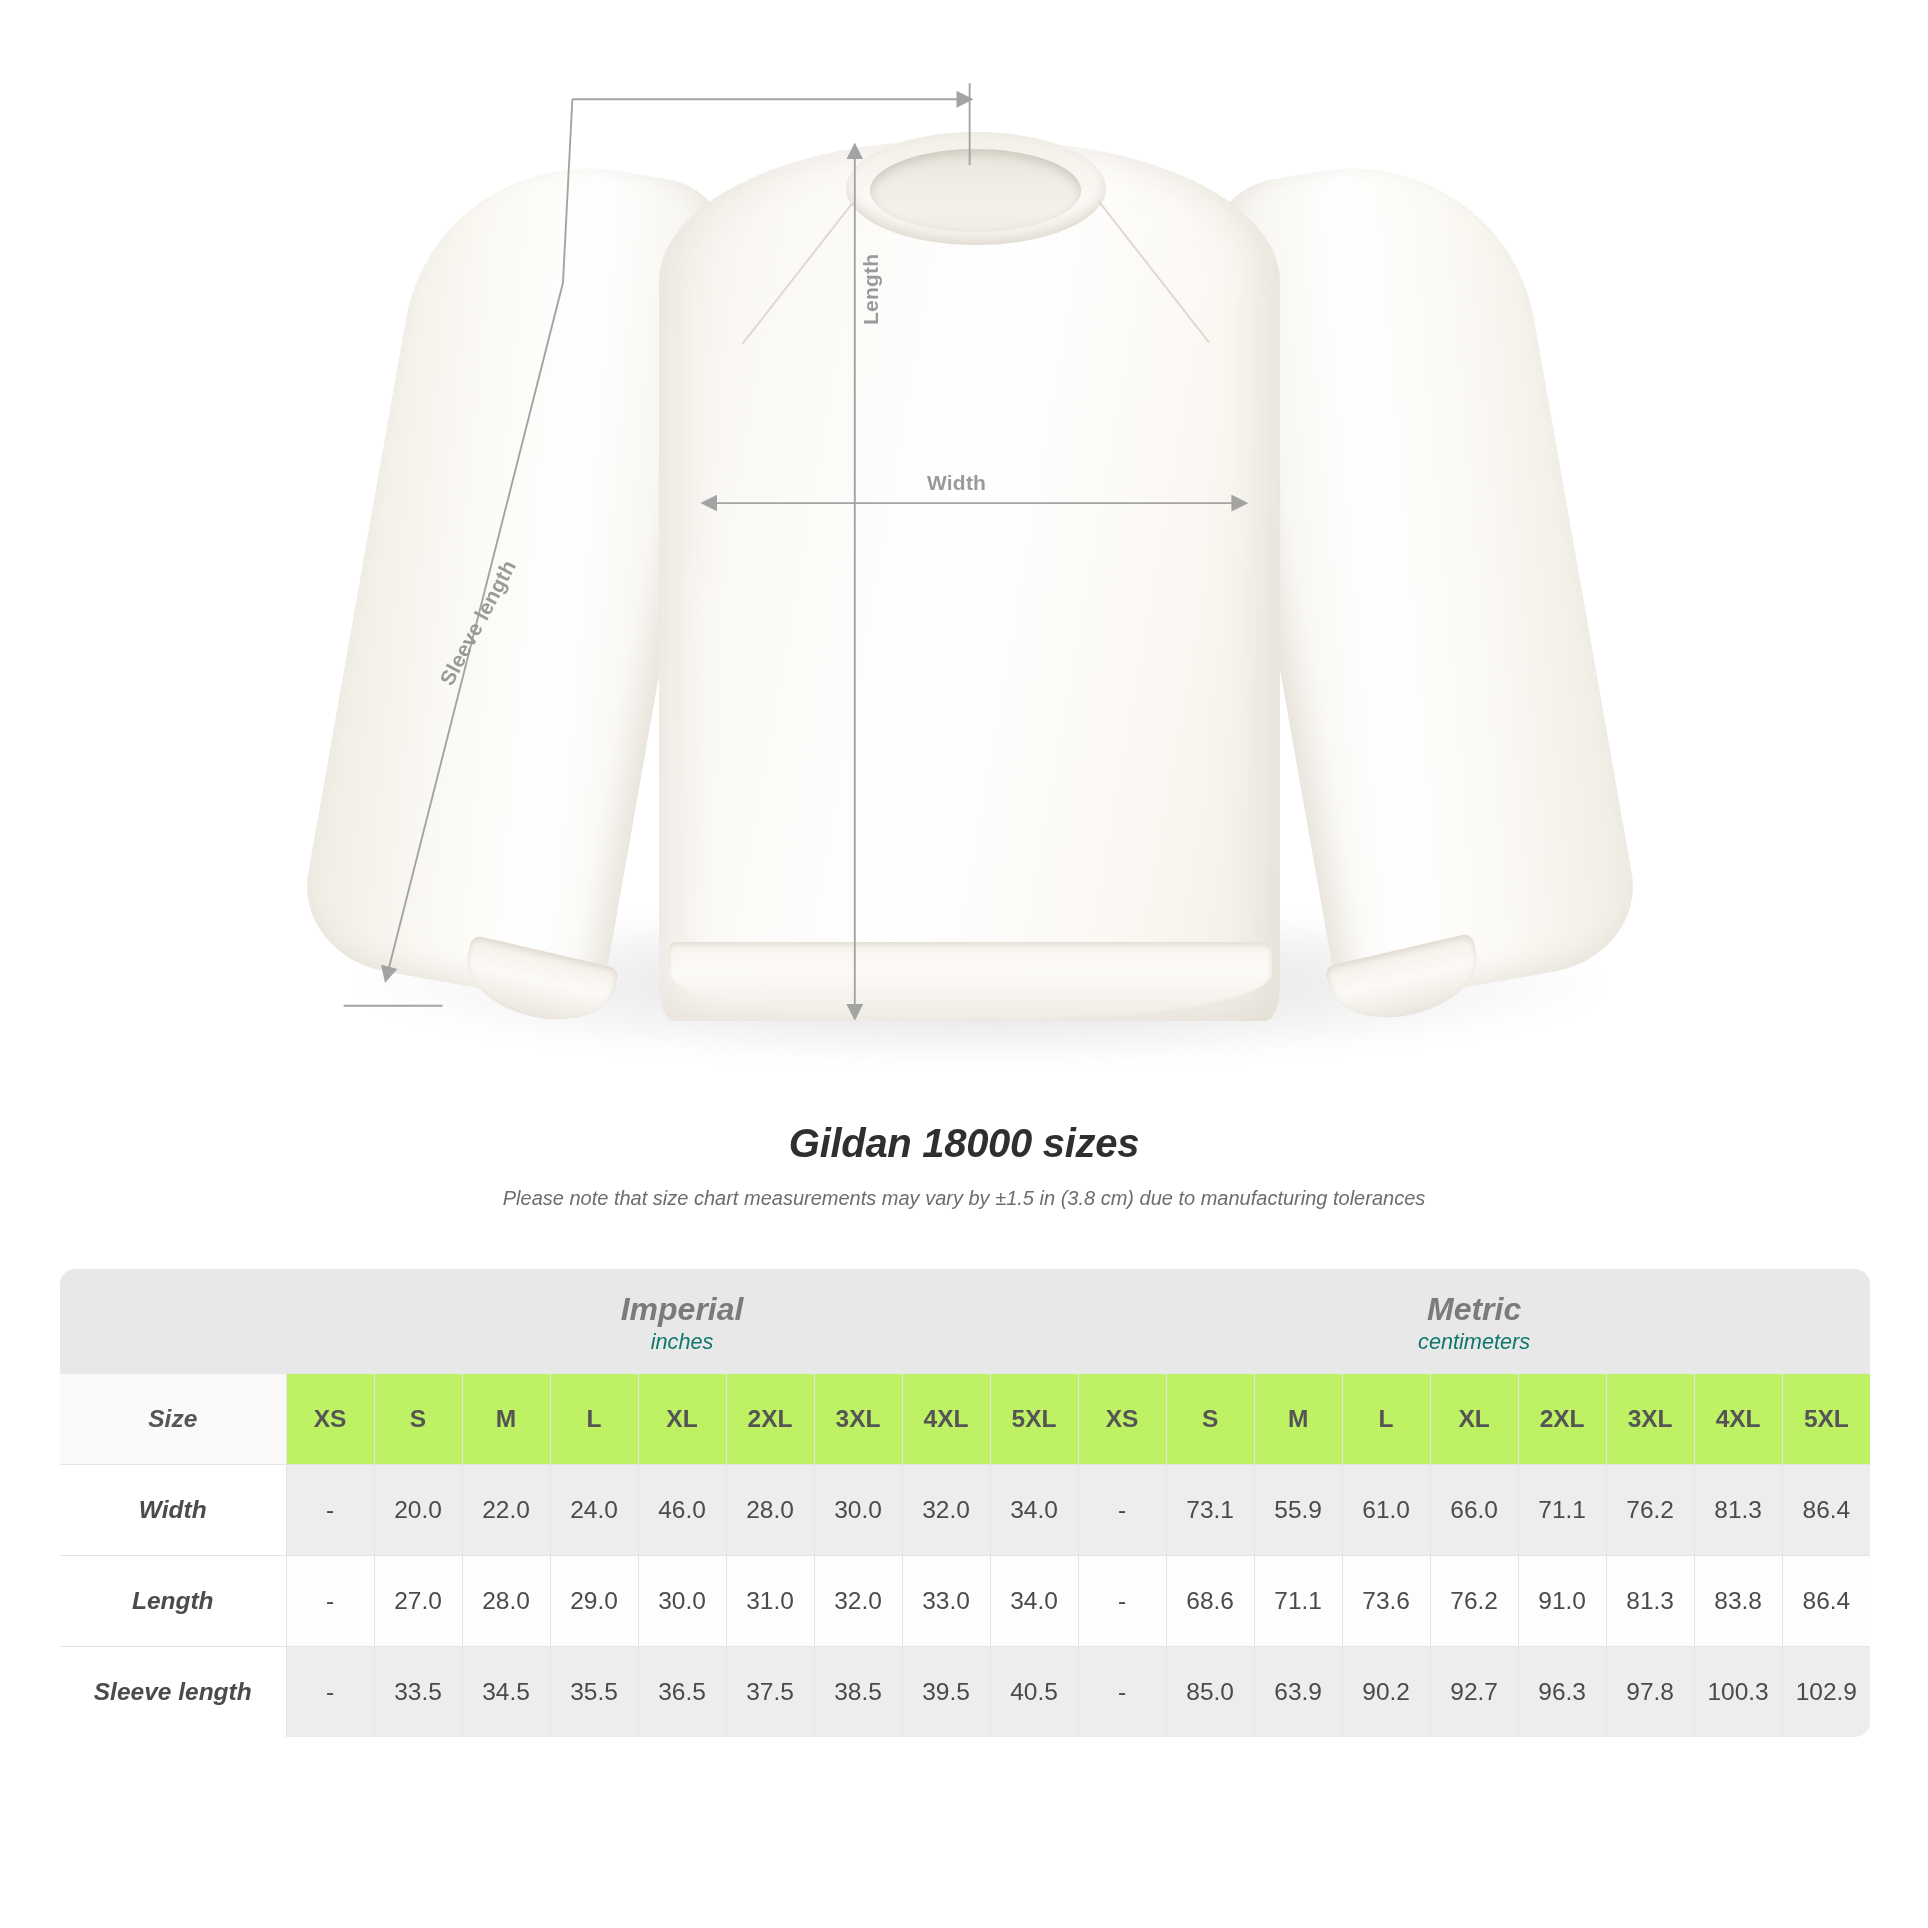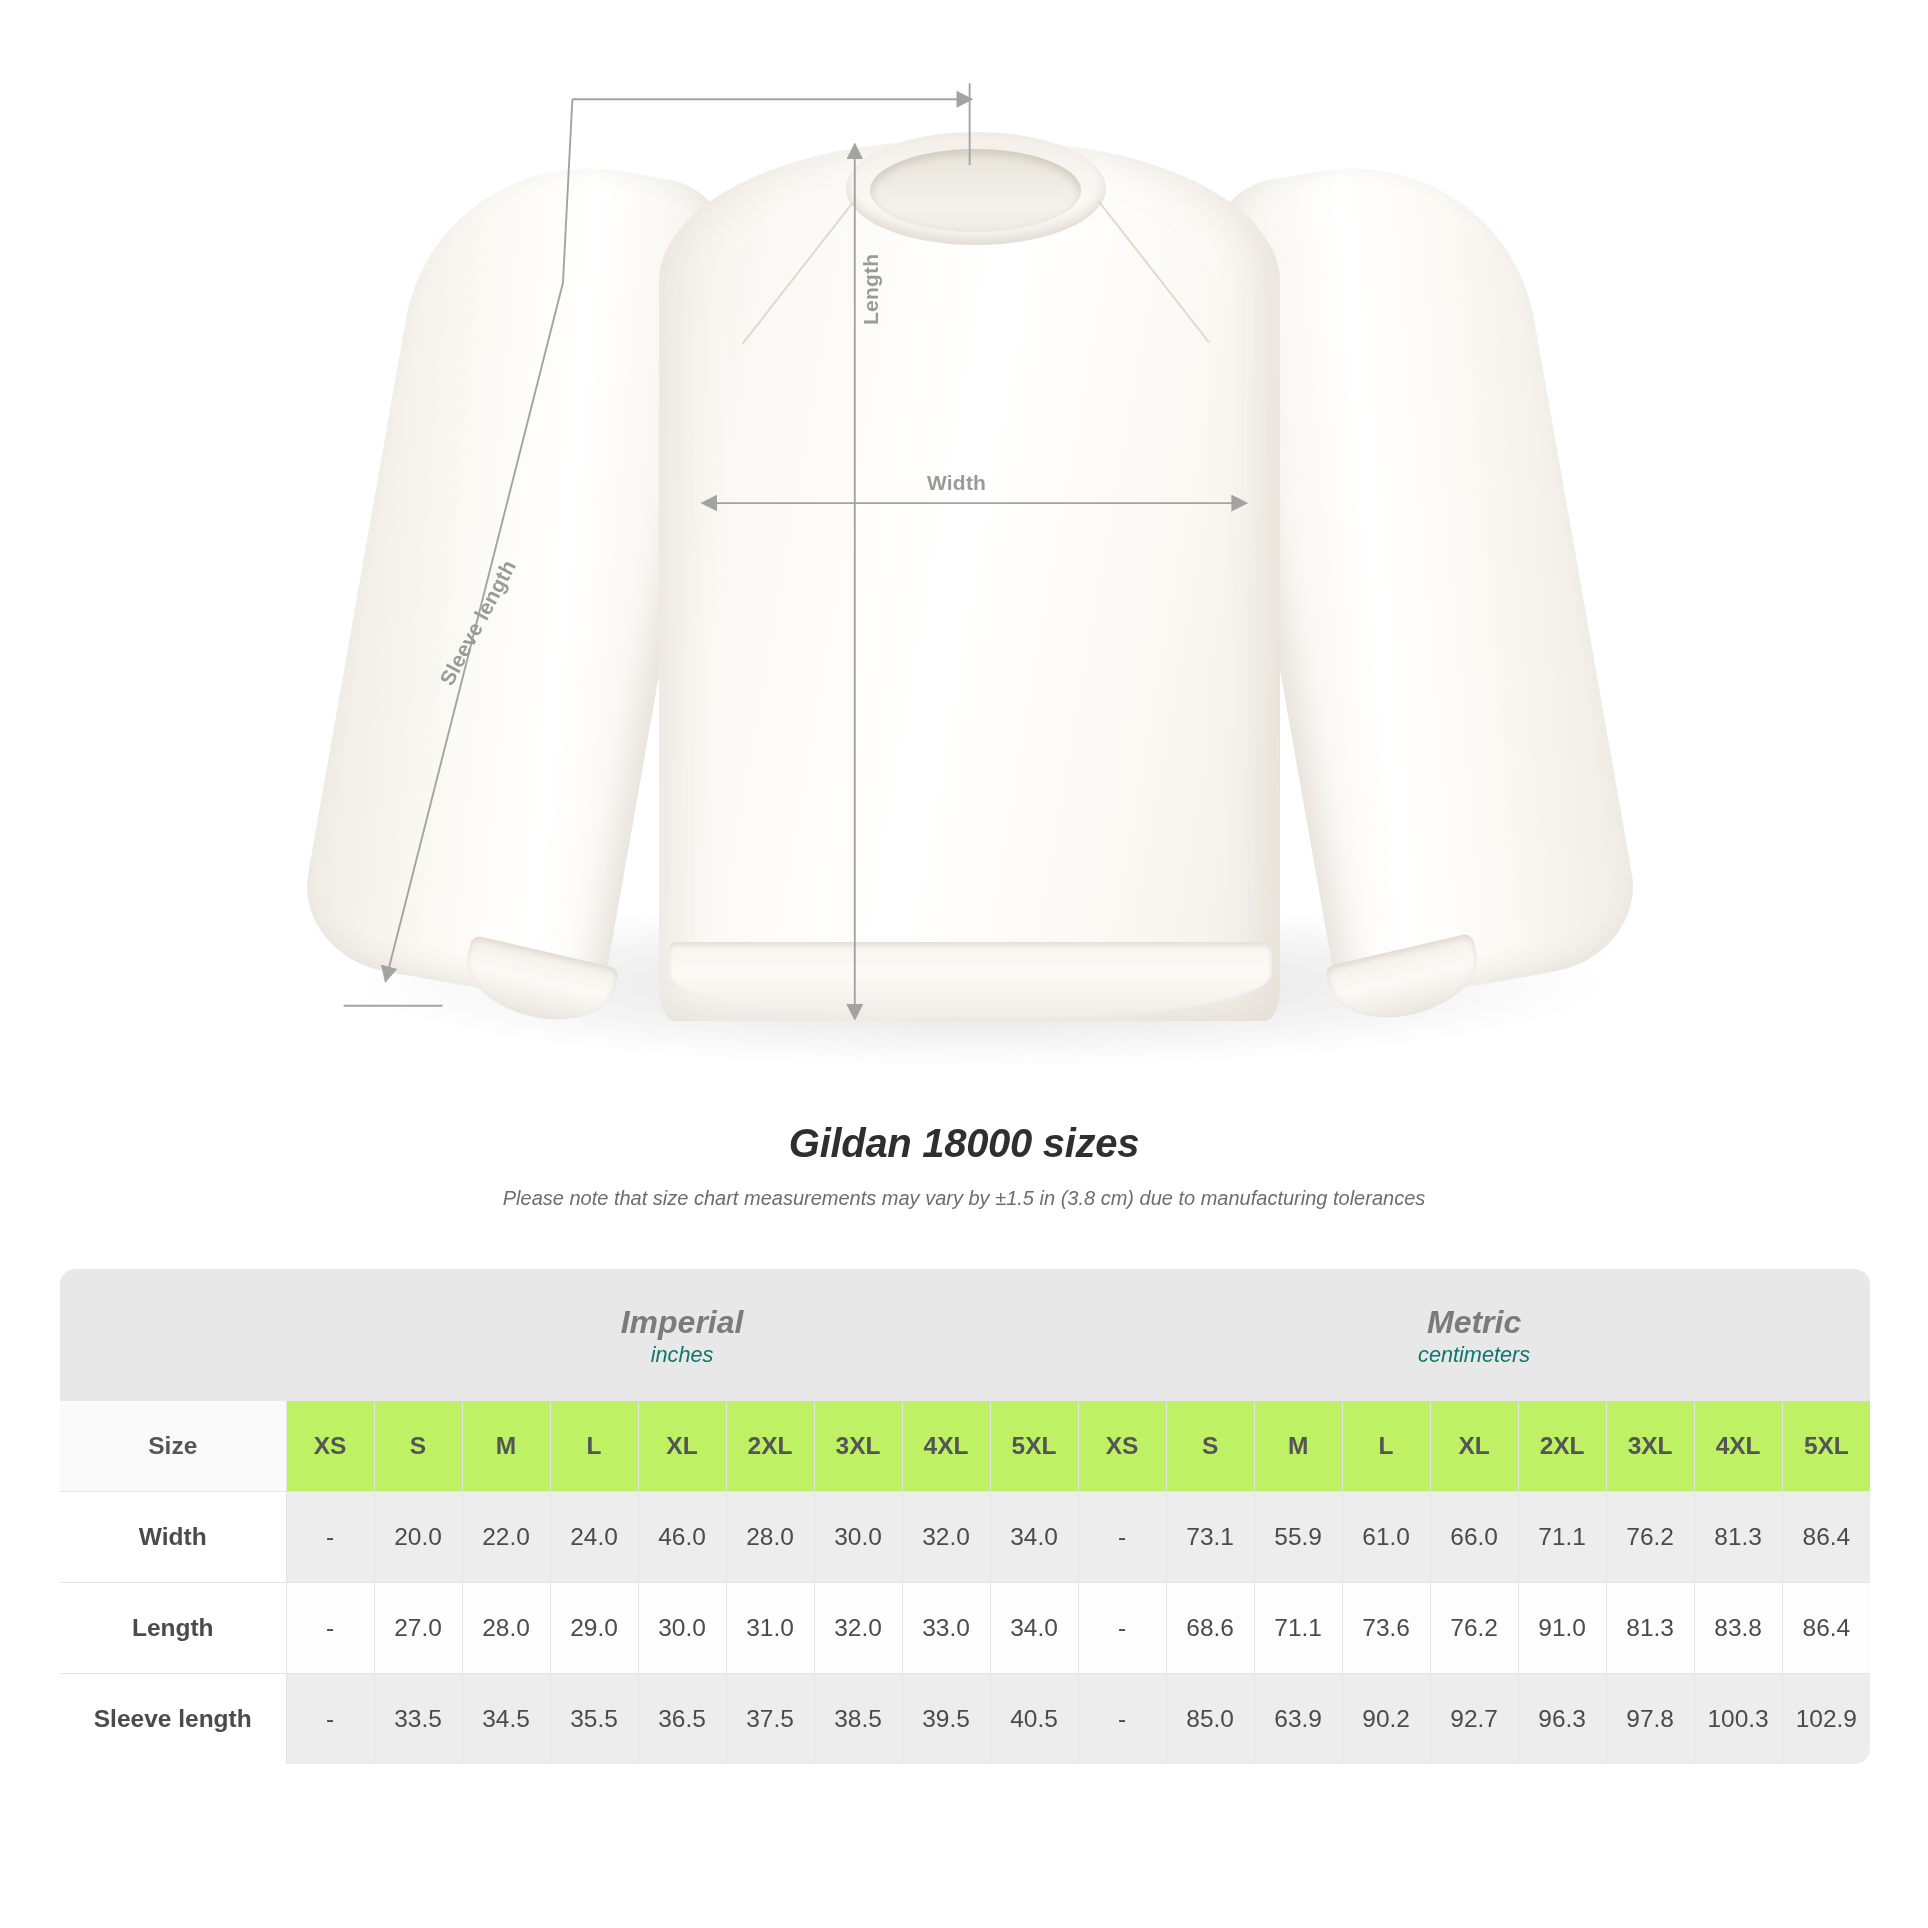--- a/index.html
+++ b/index.html
@@ -230,21 +230,21 @@
   }
   table.size-table td, table.size-table th {
     text-align: center;
     vertical-align: middle;
     font-size: 23.5px;
     color: #4b4b4b;
     padding: 0;
   }
   .unit-head {
     background: #e8e8e8;
-    height: 132px;
+    height: 105px;
   }
   .unit-head .unit-name {
     font-size: 32px;
     font-style: italic;
     font-weight: bold;
     color: #7b7b7b;
     line-height: 1.25;
   }
   .unit-head .unit-sub {
     font-size: 21.7px;
@@ -270,20 +270,21 @@
     color: #4b4b4b;
     background: #fdfdfd;
   }
   tr.data-row.alt td {
     background: #ededed;
   }
   td.rowlabel {
     font-weight: bold;
     color: #4a4a4a;
     font-size: 25.4px;
+    font-style: italic;
   }
   tr.data-row td.rowlabel { background: inherit; }
   tr.head-row td, tr.data-row td {
     border-left: 0.9px solid #e4e4e4;
   }
   tr.head-row td:first-child, tr.data-row td:first-child {
     border-left: none;
   }
   tr.data-row td { border-top: 0.9px solid #e4e4e4; }
 </style>

